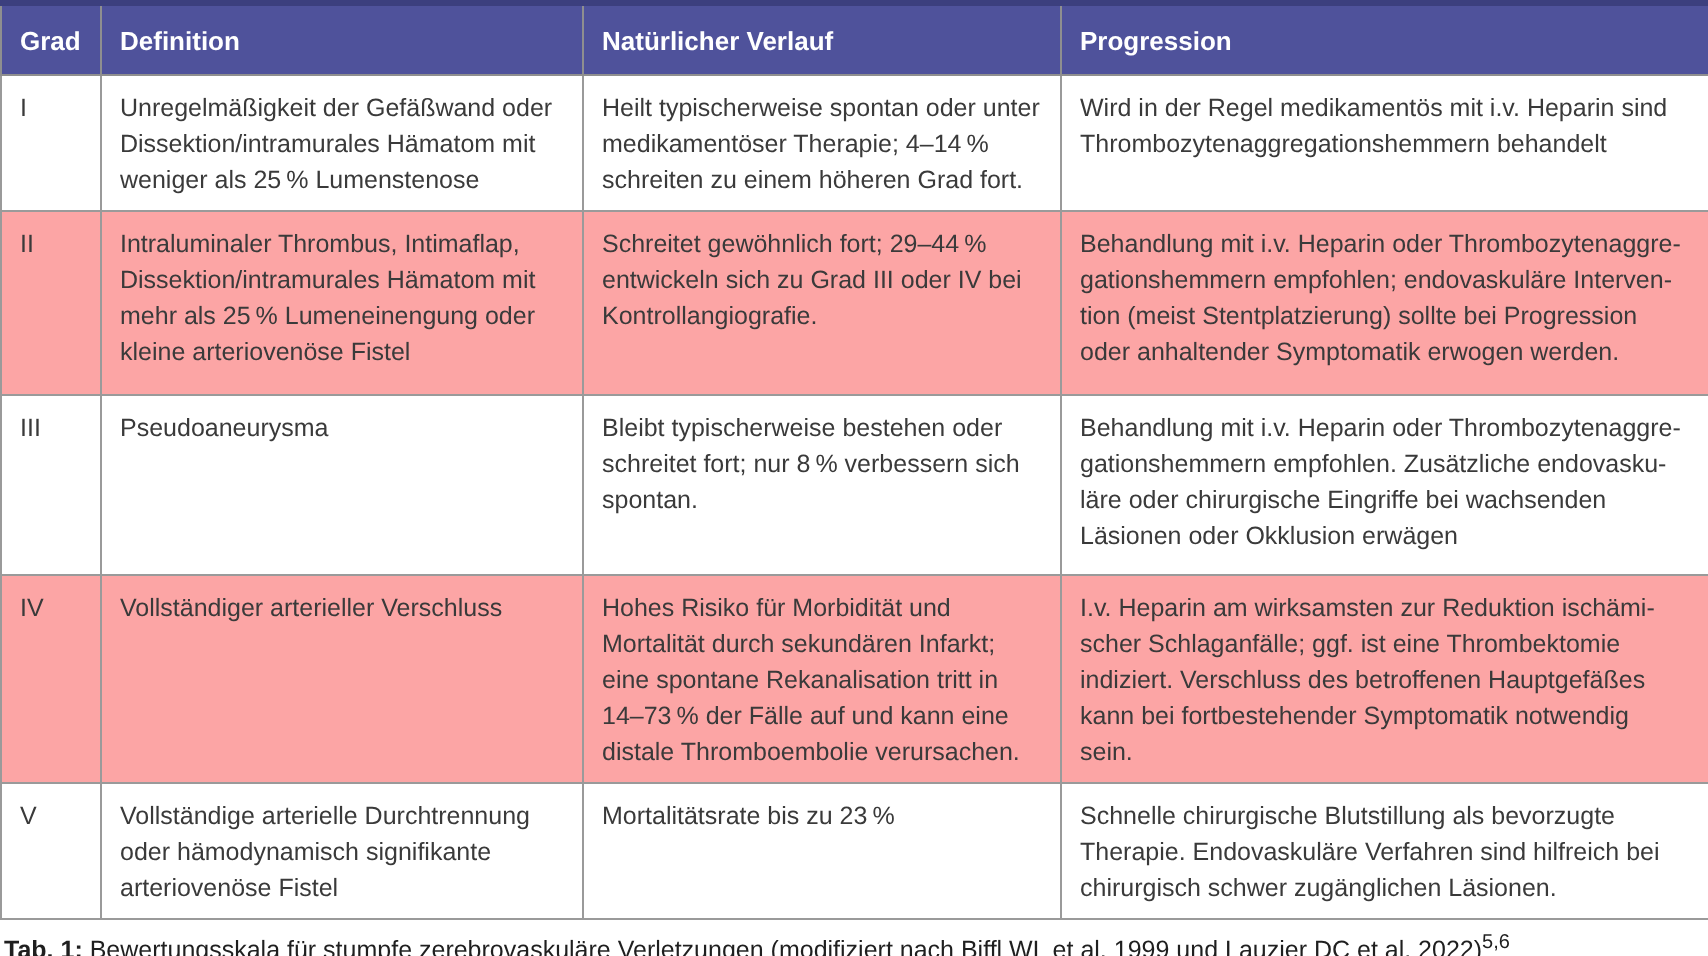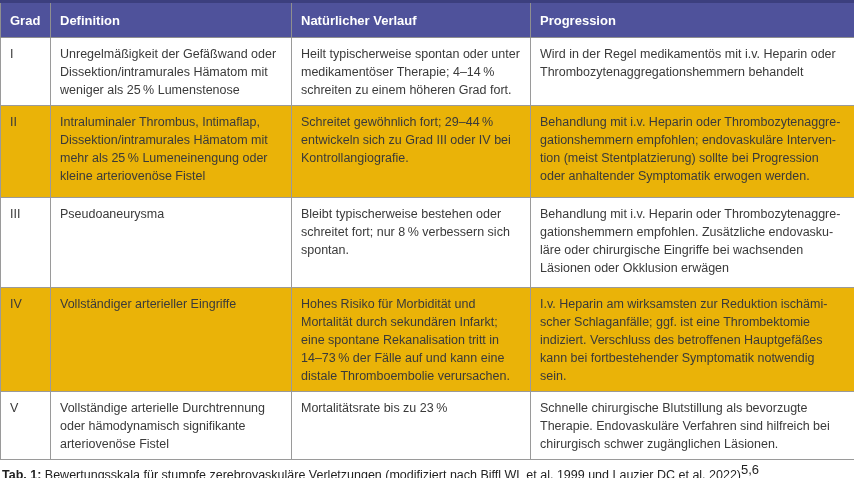--- a/index.html
+++ b/index.html
@@ -42,39 +42,39 @@
   table.grading td {
     border: 1px solid #9a9a9a;
     color: #3a3a3a;
     font-size: 12.5px;
     line-height: 18px;
     vertical-align: top;
     padding: 7px 8px 6px 9px;
     white-space: pre;
     overflow: hidden;
   }
-  tr.alt td { background: #eab308; }
+  tr.alt td { background: #fca5a5; }
   tr.plain td { background: #ffffff; }
 
   tr.r1 td { height: 52px; }
   tr.r2 td { height: 78px; }
   tr.r3 td { height: 76px; }
   tr.r4 td { height: 90px; }
   tr.r5 td { height: 50px; }
 
   .caption {
     margin: 0;
     padding: 8px 0 0 2px;
     font-size: 12.5px;
     color: #1f1f1f;
     white-space: nowrap;
   }
   .caption strong { font-weight: bold; }
   .caption sup {
-    font-size: 13px;
+    font-size: 10px;
     vertical-align: super;
     line-height: 0;
   }
 </style>
 </head>
 <body>
 
 <div class="page">
 
   <table class="grading">
@@ -94,21 +94,21 @@
     </thead>
     <tbody>
       <tr class="plain r1">
         <td>I</td>
         <td>Unregelmäßigkeit der Gefäßwand oder
 Dissektion/intramurales Hämatom mit
 weniger als 25 % Lumenstenose</td>
         <td>Heilt typischerweise spontan oder unter
 medikamentöser Therapie; 4–14 %
 schreiten zu einem höheren Grad fort.</td>
-        <td>Wird in der Regel medikamentös mit i.v. Heparin oder
+        <td>Wird in der Regel medikamentös mit i.v. Heparin sind
 Thrombozytenaggregationshemmern behandelt</td>
       </tr>
       <tr class="alt r2">
         <td>II</td>
         <td>Intraluminaler Thrombus, Intimaflap,
 Dissektion/intramurales Hämatom mit
 mehr als 25 % Lumeneinengung oder
 kleine arteriovenöse Fistel</td>
         <td>Schreitet gewöhnlich fort; 29–44 %
 entwickeln sich zu Grad III oder IV bei
@@ -124,21 +124,21 @@
         <td>Bleibt typischerweise bestehen oder
 schreitet fort; nur 8 % verbessern sich
 spontan.</td>
         <td>Behandlung mit i.v. Heparin oder Thrombozytenaggre-
 gationshemmern empfohlen. Zusätzliche endovasku-
 läre oder chirurgische Eingriffe bei wachsenden
 Läsionen oder Okklusion erwägen</td>
       </tr>
       <tr class="alt r4">
         <td>IV</td>
-        <td>Vollständiger arterieller Eingriffe</td>
+        <td>Vollständiger arterieller Verschluss</td>
         <td>Hohes Risiko für Morbidität und
 Mortalität durch sekundären Infarkt;
 eine spontane Rekanalisation tritt in
 14–73 % der Fälle auf und kann eine
 distale Thromboembolie verursachen.</td>
         <td>I.v. Heparin am wirksamsten zur Reduktion ischämi-
 scher Schlaganfälle; ggf. ist eine Thrombektomie
 indiziert. Verschluss des betroffenen Hauptgefäßes
 kann bei fortbestehender Symptomatik notwendig
 sein.</td>

